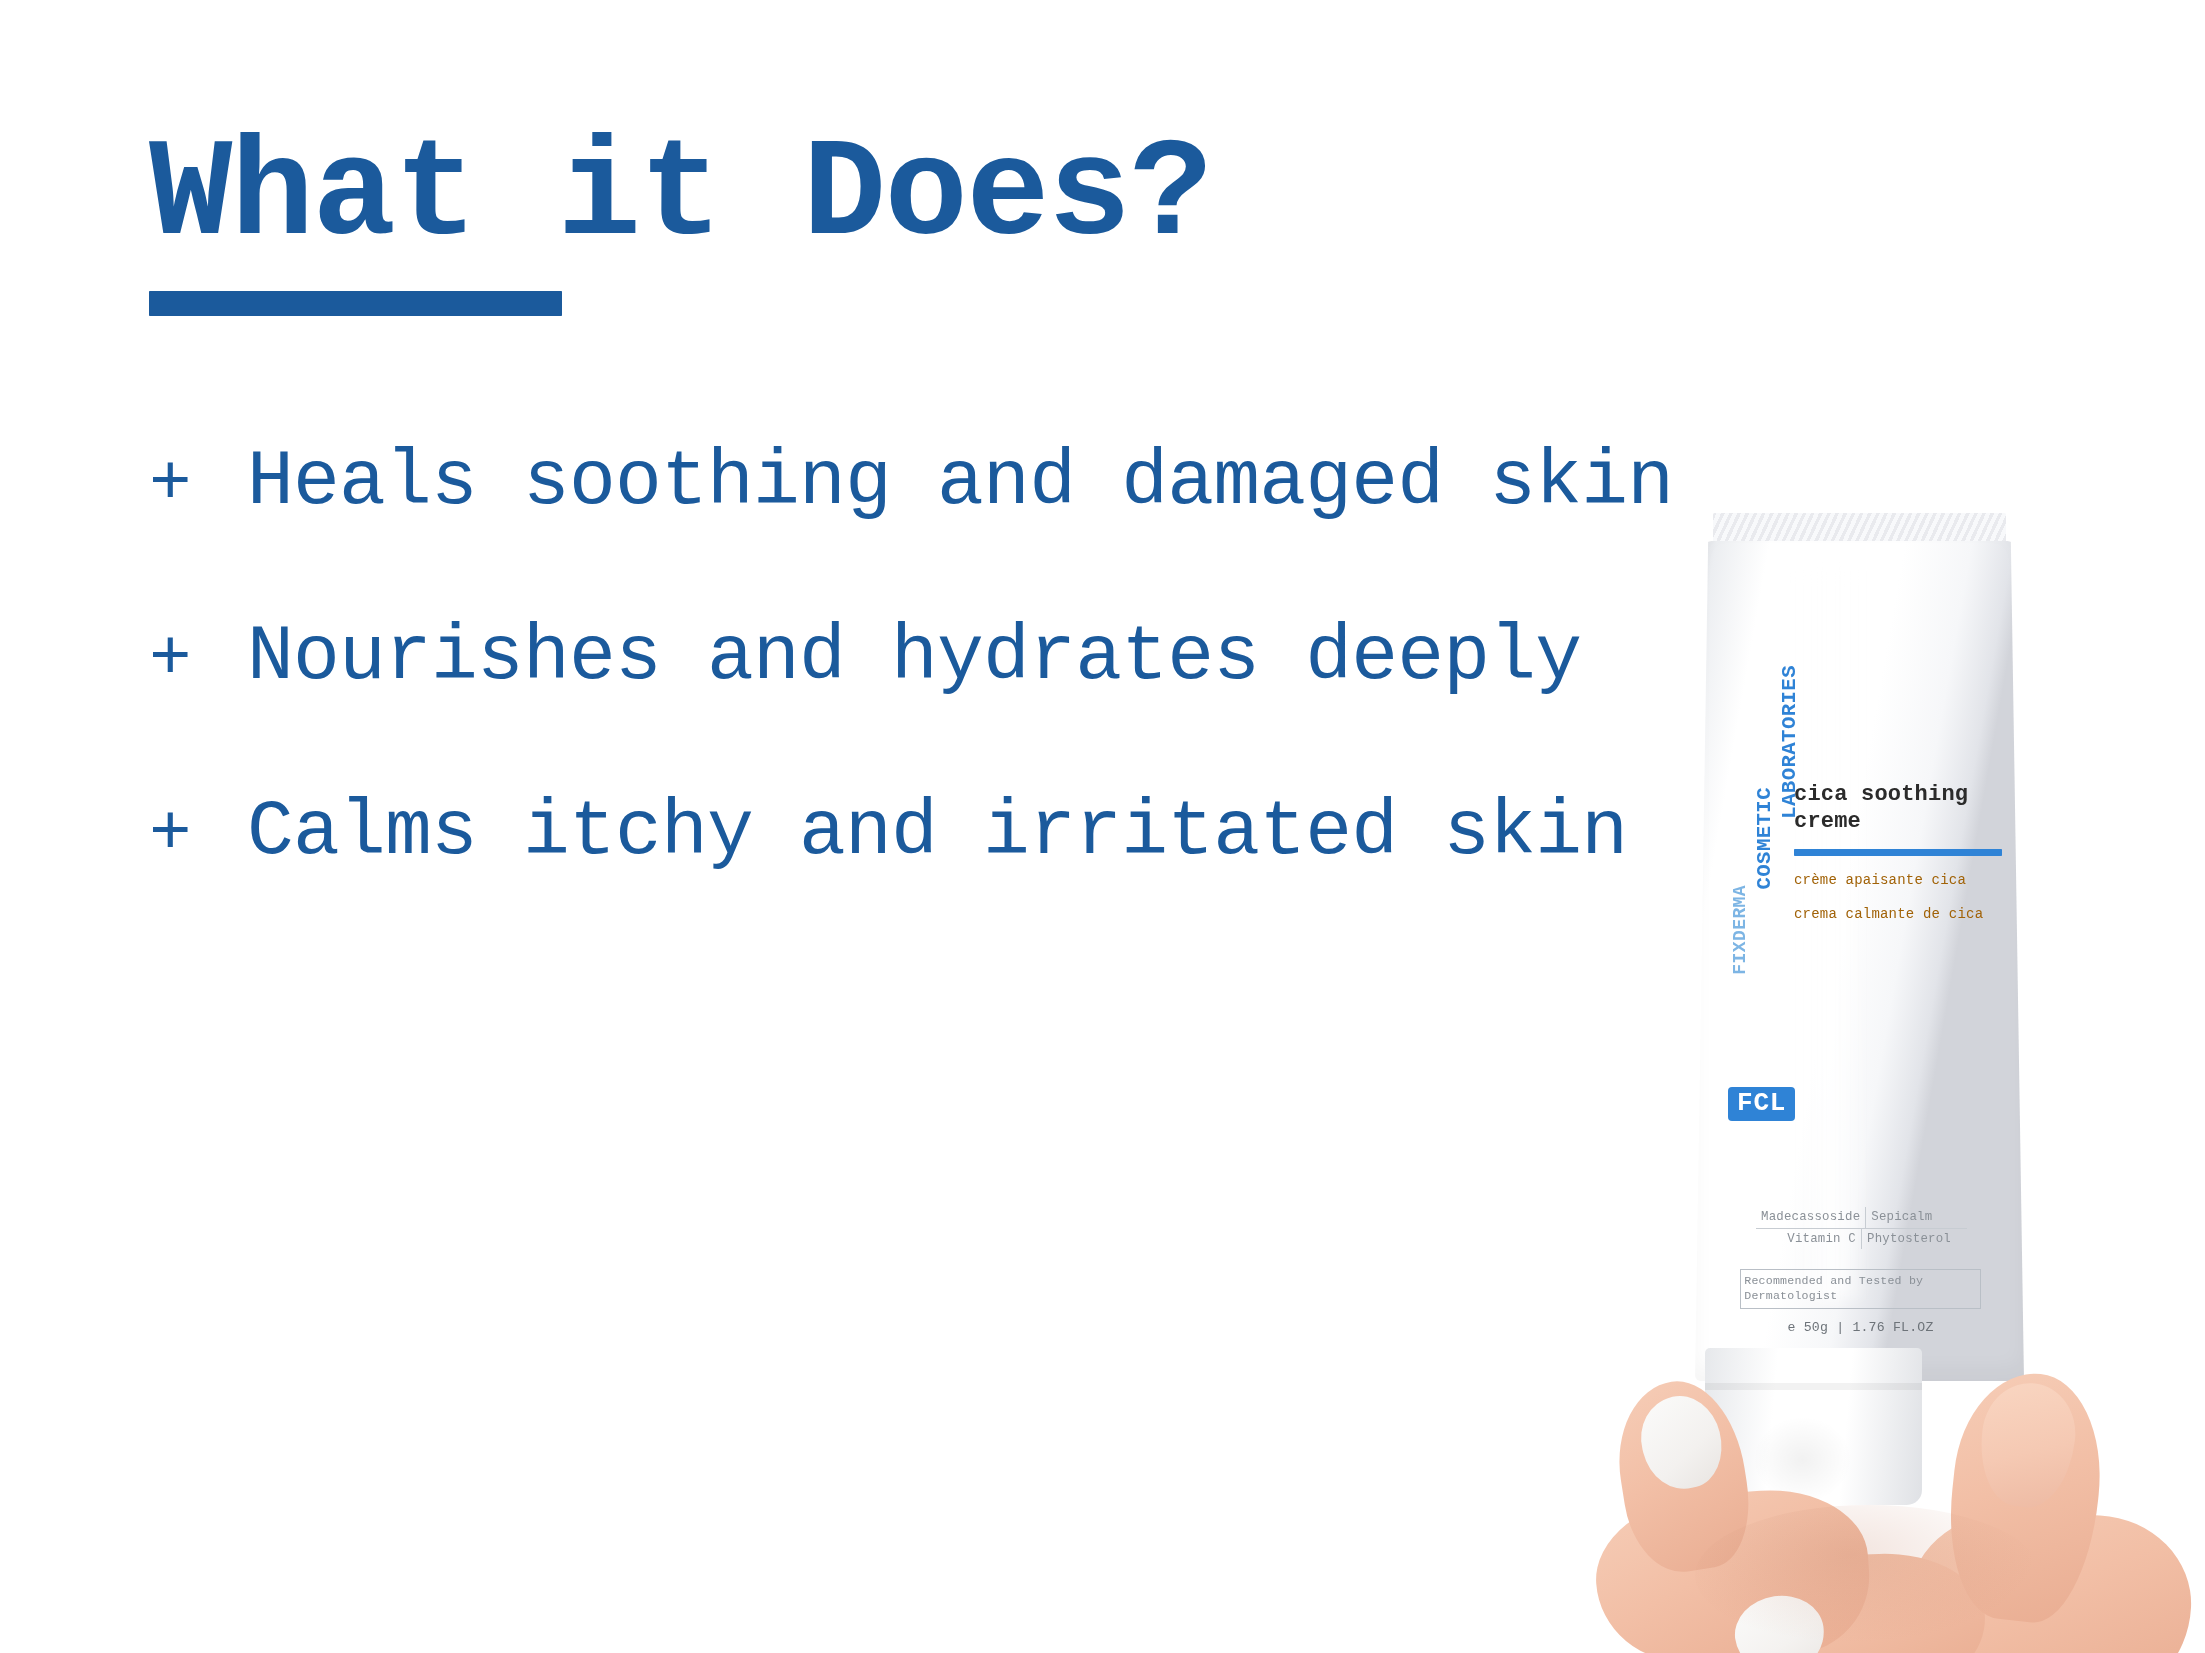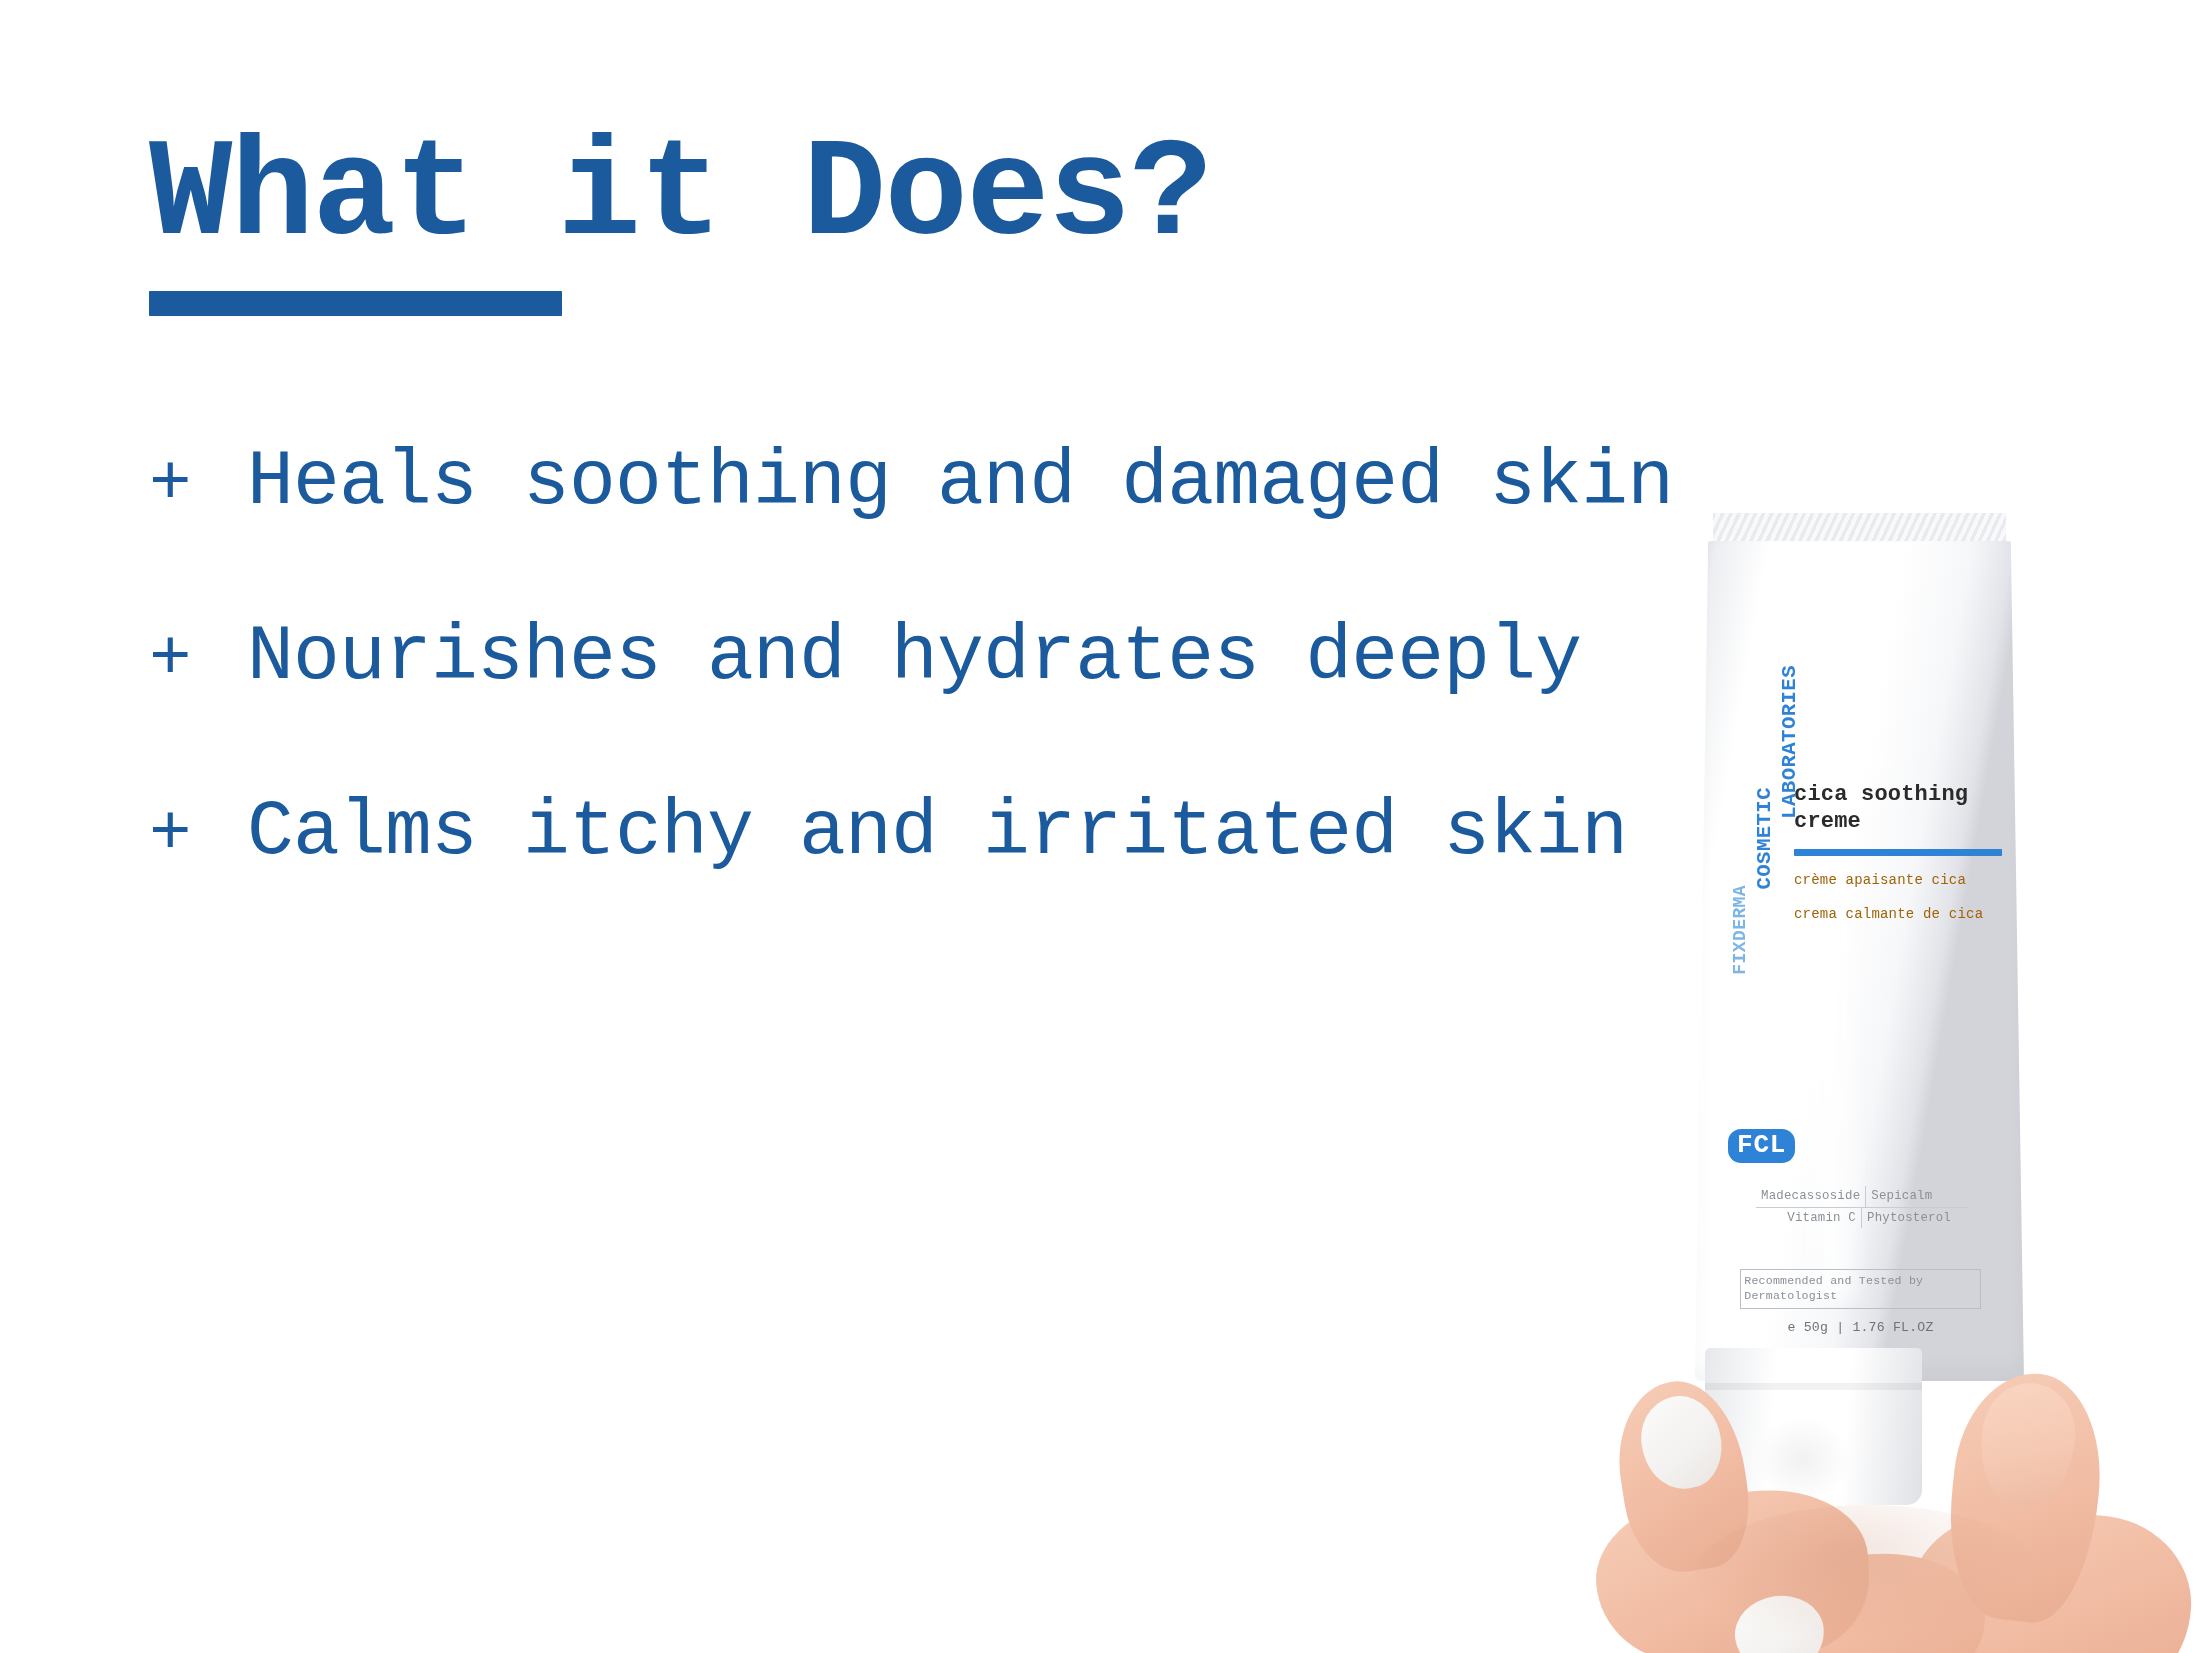--- a/index.html
+++ b/index.html
@@ -196,22 +196,21 @@
     position: absolute;
     left: 33px;
     top: 546px;
     background: #2f83d6;
     color: #ffffff;
     font-size: 26px;
     font-weight: bold;
     letter-spacing: 0.8px;
     padding: 3.3px 9px 5px 9px;
     line-height: 1;
-    border-radius: 13px;
-    margin-top: 42px;
+    border-radius: 4px;
   }
 
   #product-name {
     position: absolute;
     left: 99px;
     top: 241px;
     width: 207px;
     font-size: 22px;
     font-weight: bold;
     color: #2b2b2b;
@@ -238,21 +237,21 @@
     white-space: nowrap;
   }
 
   #sub-fr { top: 331px; }
   #sub-es { top: 365px; }
 
   
   #ingredients {
     position: absolute;
     left: 61px;
-    top: 645px;
+    top: 666px;
     width: 211px;
     font-size: 12.4px;
     color: #8a9097;
     letter-spacing: 0.2px;
   }
 
   .ing-row {
     display: flex;
     border-bottom: 0.8px solid #c7ccd2;
   }

